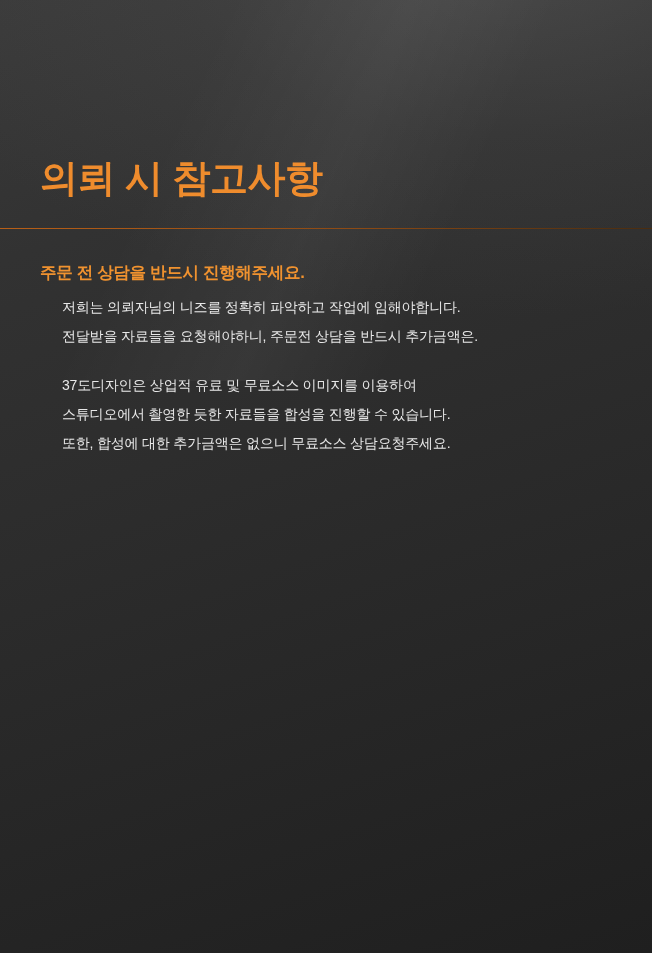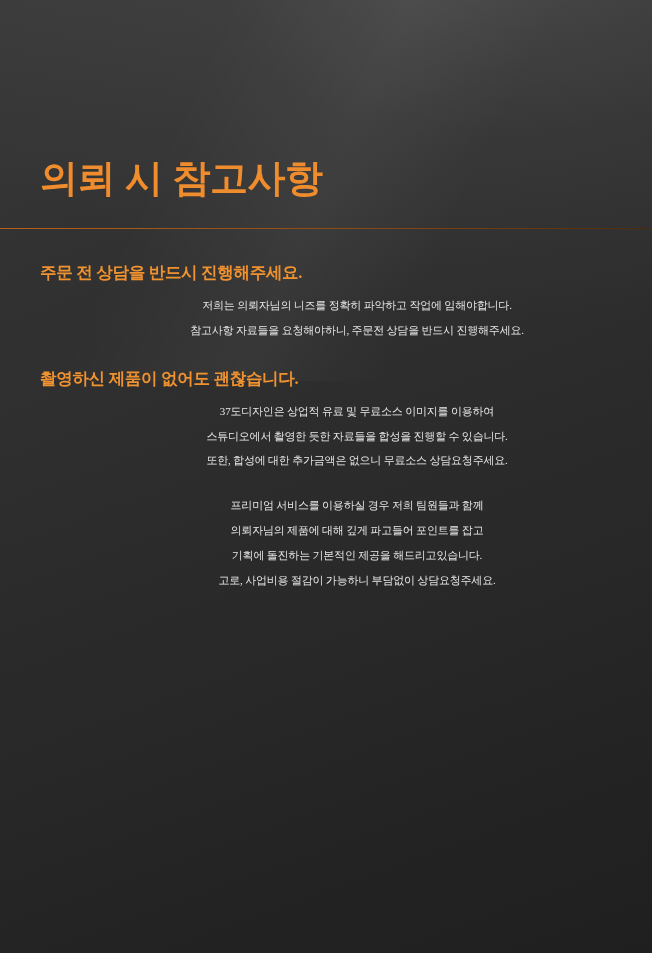--- a/index.html
+++ b/index.html
@@ -52,75 +52,66 @@
     background: linear-gradient(90deg, #b85f17 0%, #8c4a14 55%, #4a2d10 100%);
   }
   .sections {
     position: absolute;
     left: 0;
     top: 262px;
     width: 652px;
   }
   .section {
     margin-bottom: 30px;
-    font-family: Liberation Serif, serif;
   }
   .section-heading {
     margin: 0 0 14px 40px;
     font-size: 16.5px;
     font-weight: bold;
     color: #f0922f;
     letter-spacing: -0.3px;
   }
   .section-lines {
     margin: 0;
     padding: 0;
     list-style: none;
   }
   .section-line {
     margin: 0 0 10px 62px;
-    font-size: 11px;
+    font-size: 14px;
     color: #e8e8e8;
     letter-spacing: -0.2px;
     line-height: 1.35;
     font-weight: 400;
-    text-align: center;
   }
 </style>
 </head>
 <body>
 
 <div class="page">
 
   <h1 class="title">의뢰 시 참고사항</h1>
 
   <div class="divider"></div>
 
   <div class="sections">
 
     <div class="section">
       <h2 class="section-heading">주문 전 상담을 반드시 진행해주세요.</h2>
       <ul class="section-lines">
         <li class="section-line">저희는 의뢰자님의 니즈를 정확히 파악하고 작업에 임해야합니다.</li>
-        <li class="section-line">참고사항 자료들을 요청해야하니, 주문전 상담을 반드시 진행해주세요.</li>
+        <li class="section-line">전달받을 자료들을 요청해야하니, 주문전 상담을 반드시 추가금액은.</li>
       </ul>
     </div>
 
     <div class="section">
-      <h2 class="section-heading">촬영하신 제품이 없어도 괜찮습니다.</h2>
       <ul class="section-lines">
         <li class="section-line">37도디자인은 상업적 유료 및 무료소스 이미지를 이용하여</li>
         <li class="section-line">스튜디오에서 촬영한 듯한 자료들을 합성을 진행할 수 있습니다.</li>
         <li class="section-line">또한, 합성에 대한 추가금액은 없으니 무료소스 상담요청주세요.</li>
       </ul>
     </div>
 
     <div class="section">
-      <ul class="section-lines">
-        <li class="section-line">프리미엄 서비스를 이용하실 경우 저희 팀원들과 함께</li>
-        <li class="section-line">의뢰자님의 제품에 대해 깊게 파고들어 포인트를 잡고</li>
-        <li class="section-line">기획에 돌진하는 기본적인 제공을 해드리고있습니다.</li>
-        <li class="section-line">고로, 사업비용 절감이 가능하니 부담없이 상담요청주세요.</li>
-      </ul>
     </div>
 
   </div>
 </div>
 
 </body></html>

